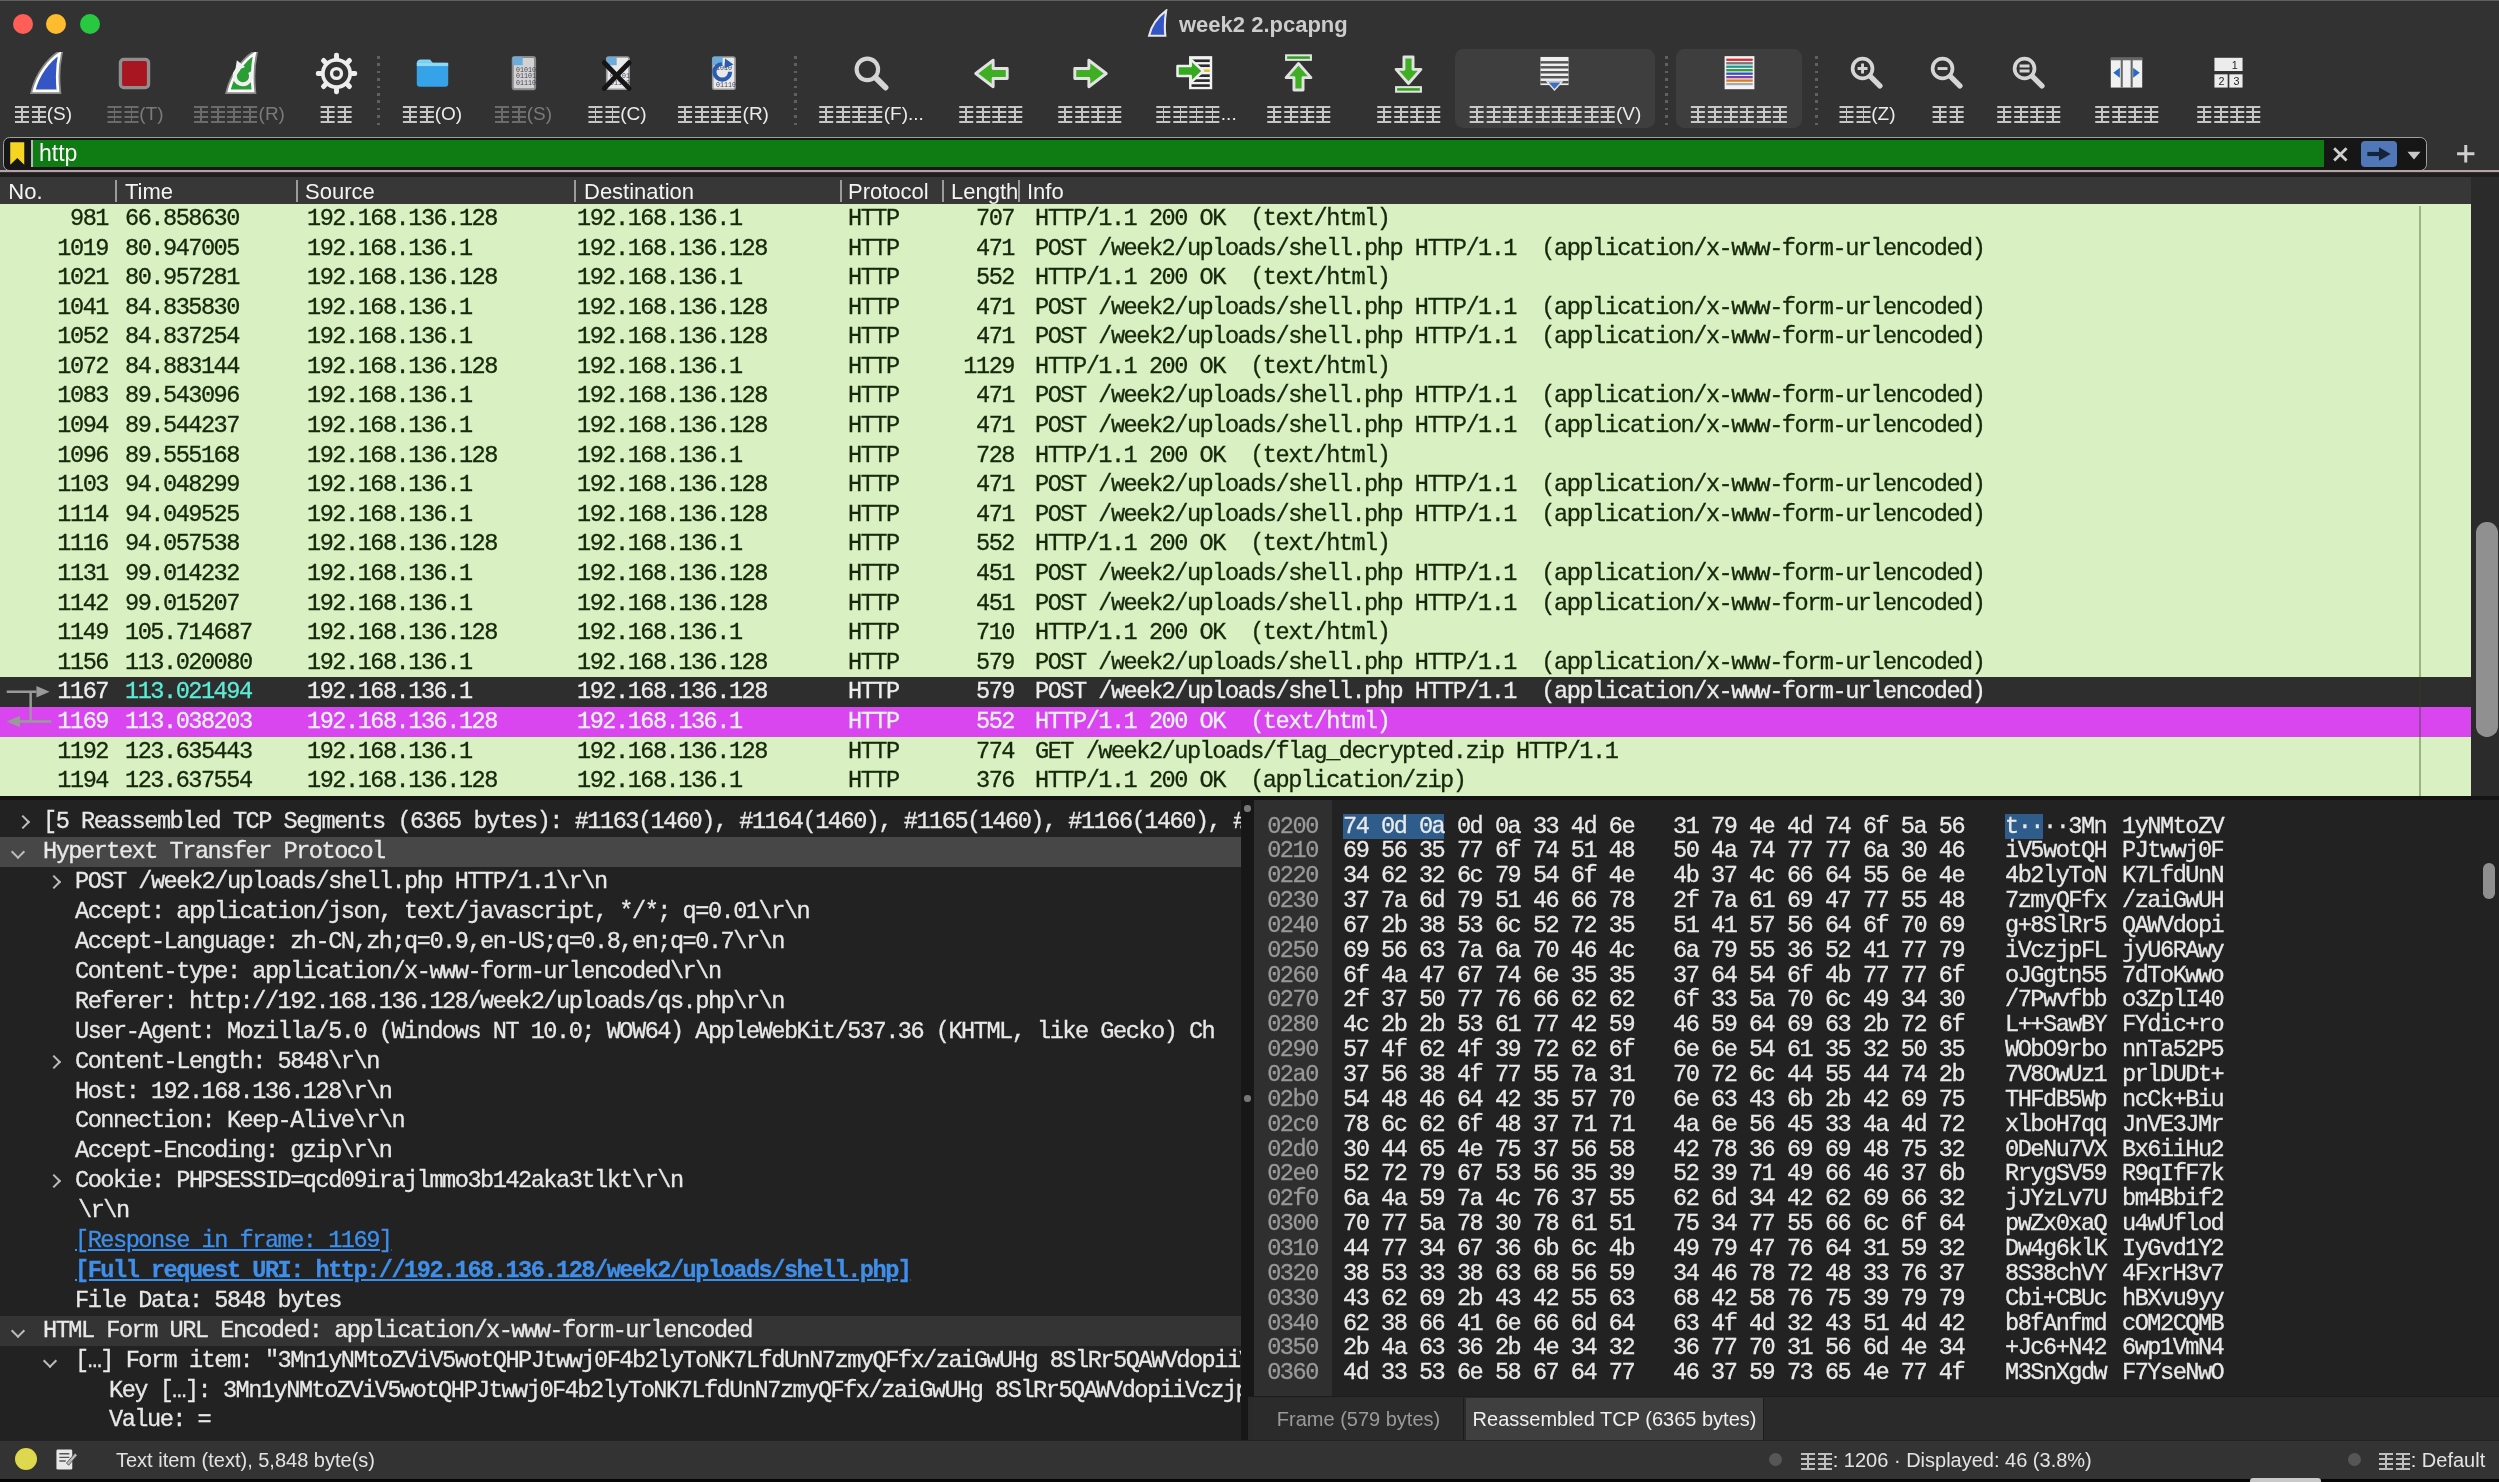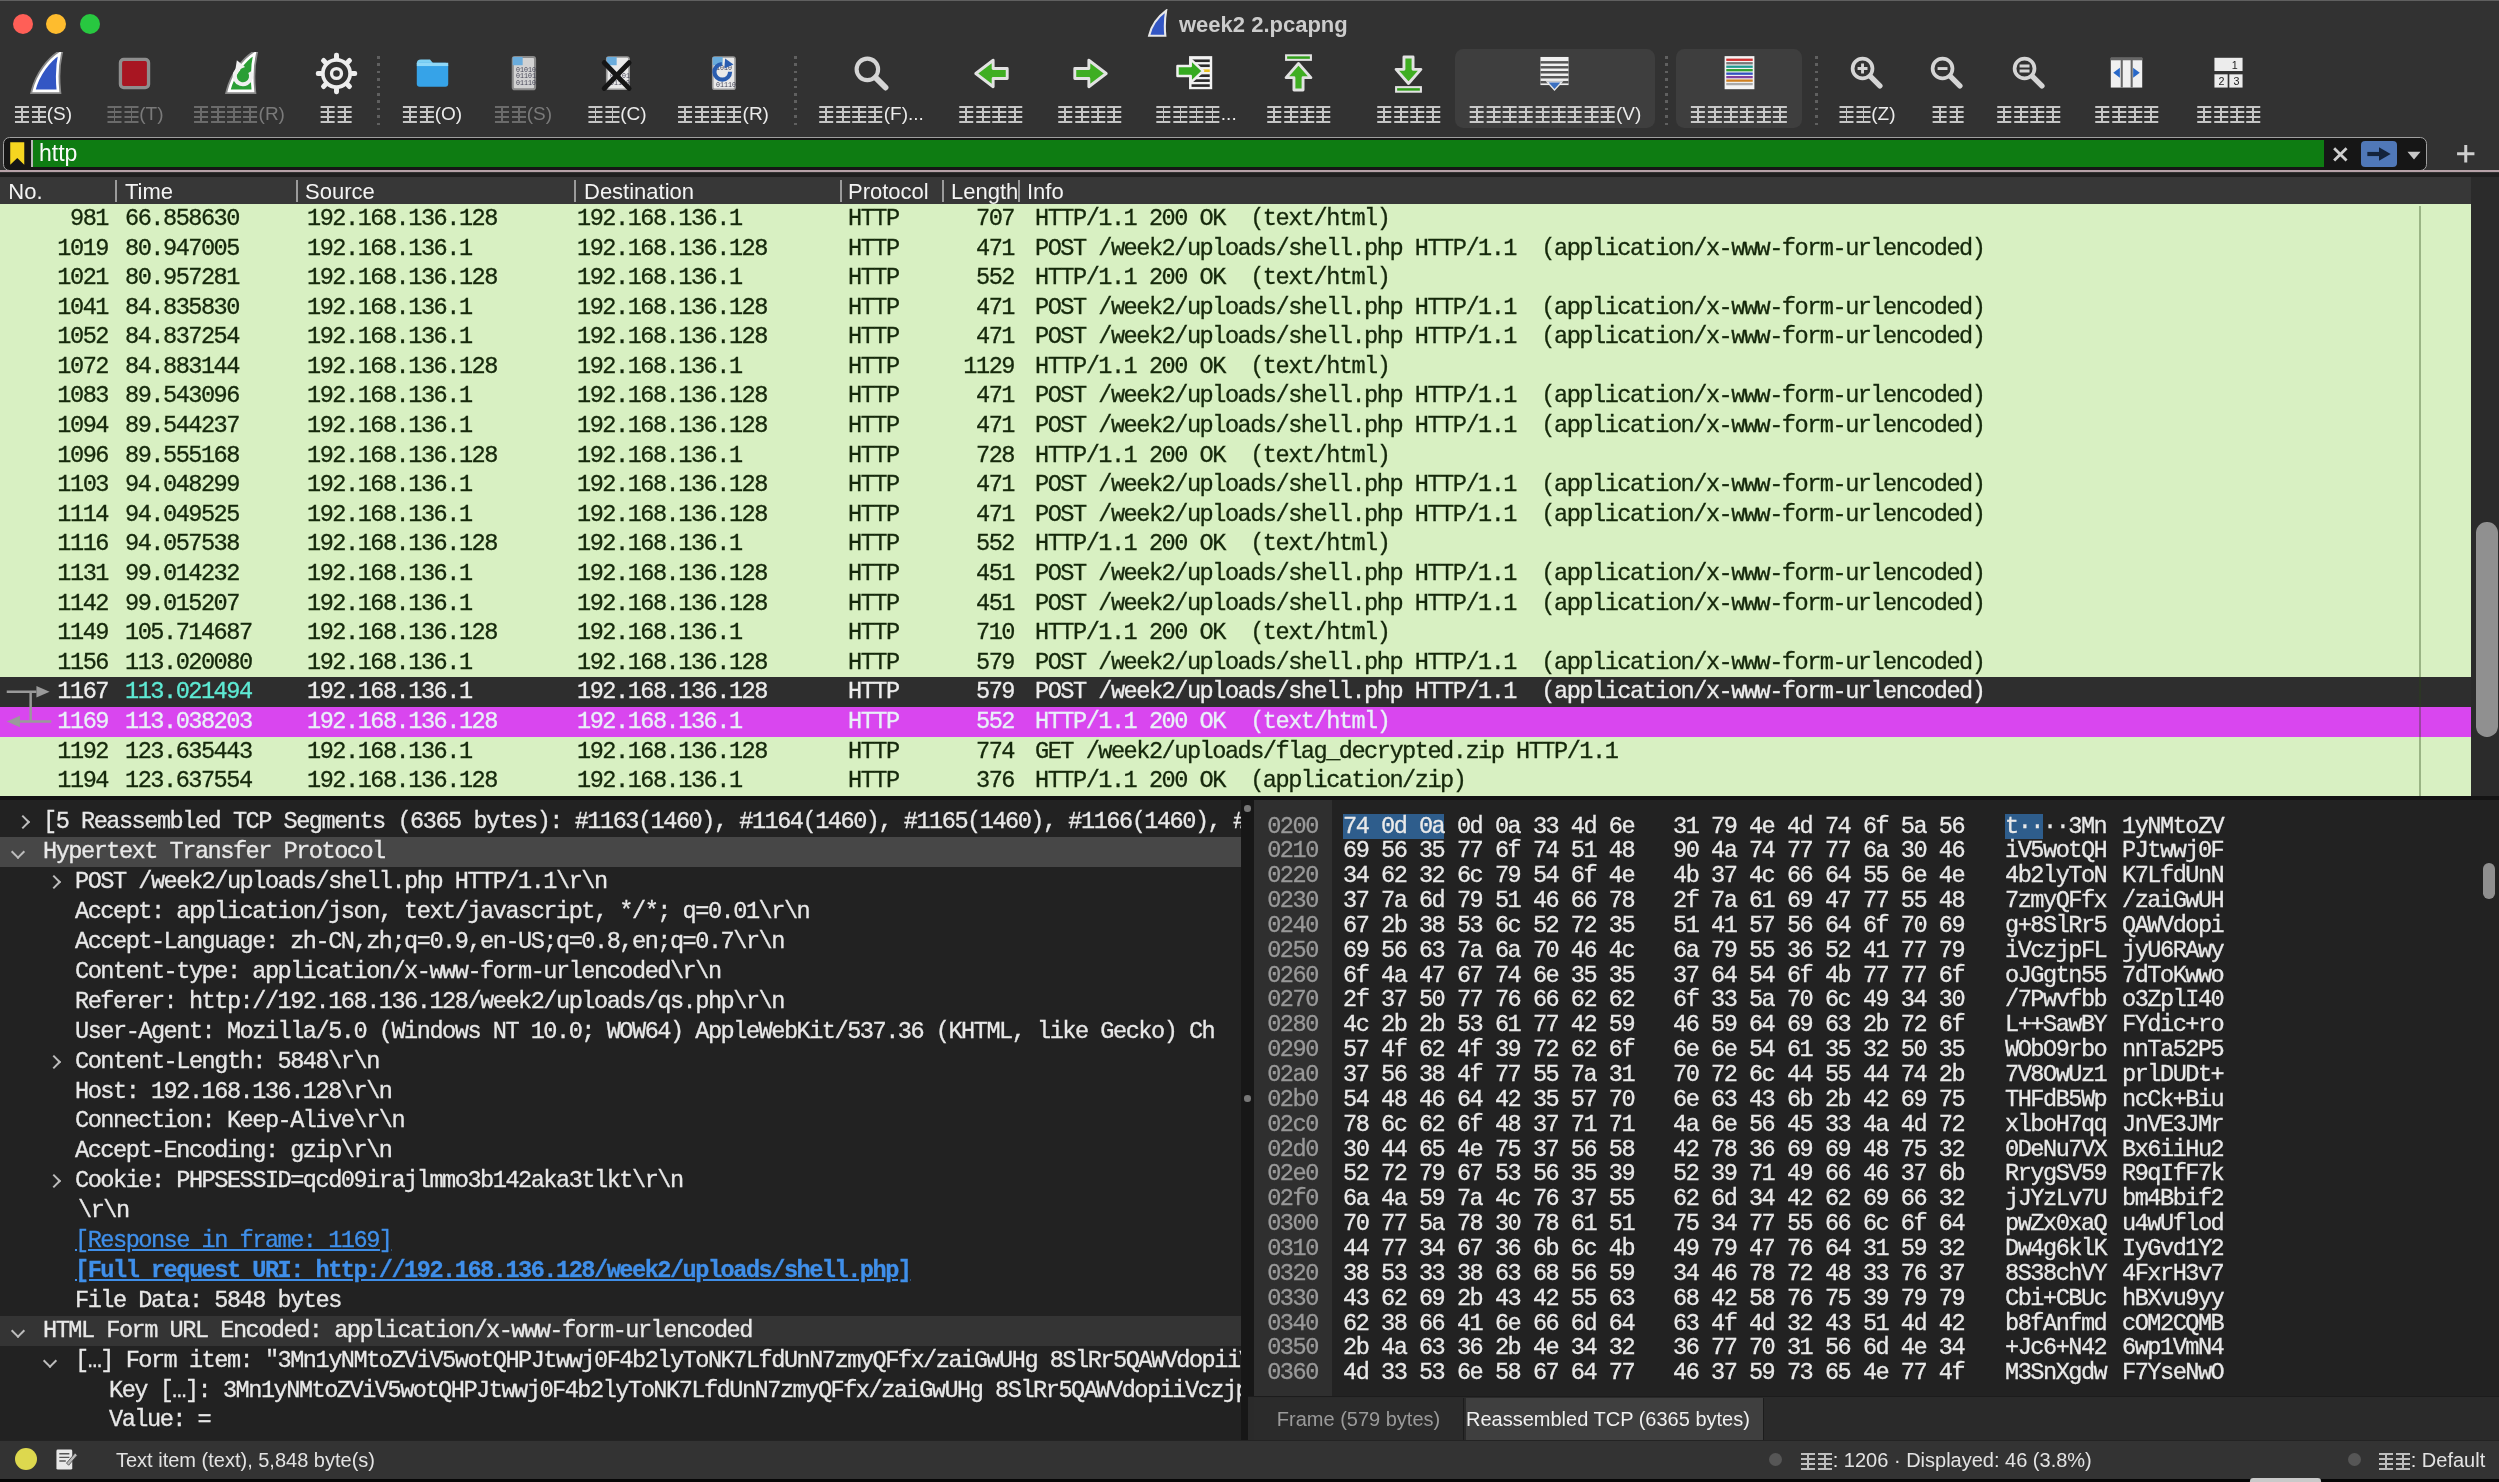--- a/index.html
+++ b/index.html
@@ -506,21 +506,21 @@
 <div class="hrow" style="top:813px">
       <span class="off">0200</span>
       <span class="g1"><span class="hl">74 0d 0a</span> 0d 0a 33 4d 6e</span>
       <span class="g2">31 79 4e 4d 74 6f 5a 56</span>
       <span class="a1"><span class="hl">t··</span>··3Mn</span>
       <span class="a2">1yNMtoZV</span>
     </div>
 <div class="hrow" style="top:837px">
       <span class="off">0210</span>
       <span class="g1">69 56 35 77 6f 74 51 48</span>
-      <span class="g2">90 4a 74 77 77 6a 30 46</span>
+      <span class="g2">50 4a 74 77 77 6a 30 46</span>
       <span class="a1">iV5wotQH</span>
       <span class="a2">PJtwwj0F</span>
     </div>
 <div class="hrow" style="top:862px">
       <span class="off">0220</span>
       <span class="g1">34 62 32 6c 79 54 6f 4e</span>
       <span class="g2">4b 37 4c 66 64 55 6e 4e</span>
       <span class="a1">4b2lyToN</span>
       <span class="a2">K7LfdUnN</span>
     </div>
@@ -660,21 +660,21 @@
 <div class="hrow" style="top:1359px">
       <span class="off">0360</span>
       <span class="g1">4d 33 53 6e 58 67 64 77</span>
       <span class="g2">46 37 59 73 65 4e 77 4f</span>
       <span class="a1">M3SnXgdw</span>
       <span class="a2">F7YseNwO</span>
     </div>
 <div class="abs" style="left:2483px;top:862px;width:12.4px;height:36px;background:#8f8f8f;border-radius:5.8px"></div>
 <div class="abs" style="left:1248px;top:1395px;width:1251px;height:44px;background:#2a2a2a;border-top:1.7px solid #1c1c1c"></div>
 <div class="abs" style="left:1254px;top:1397px;width:210px;height:42px;background:#2b2b2b;border-right:1.7px solid #1c1c1c;color:#9a9a9a;font-size:20px;text-align:center;line-height:42px;white-space:nowrap">Frame (579 bytes)</div>
-<div class="abs" style="left:1466px;top:1397px;width:298px;height:42px;background:#3f3f3f;border-right:1.7px solid #1c1c1c;color:#f0f0f0;font-size:20px;text-align:left;line-height:42px;white-space:nowrap">Reassembled TCP (6365 bytes)</div>
+<div class="abs" style="left:1466px;top:1397px;width:298px;height:42px;background:#3f3f3f;border-right:1.7px solid #1c1c1c;color:#f0f0f0;font-size:20px;text-align:center;line-height:42px;white-space:nowrap">Reassembled TCP (6365 bytes)</div>
 <div class="abs" style="left:0;top:1439px;width:2500px;height:39px;background:#333333;border-top:1.7px solid #232323"></div>
 <div class="abs" style="left:15px;top:1447px;width:22px;height:22px;border-radius:50%;background:#ddd84e"></div>
 <svg class="abs" style="left:55px;top:1446px" width="23" height="25" viewBox="0 0 32 34">
       <rect x="2" y="3" width="22" height="28" rx="2" fill="#e8e8e8"></rect>
       <path d="M6 9 h14 M6 14 h14 M6 19 h9" stroke="#555" stroke-width="2"></path>
       <path d="M16 22 L28 8 L31 11 L19 25 z" fill="#bbb" stroke="#333" stroke-width="1"></path>
     </svg>
 <div class="abs" style="left:116px;top:1447px;height:25px;line-height:25px;font-size:20px;color:#e3e3e3">Text item (text), 5,848 byte(s)</div>
 <div class="abs" style="left:1769px;top:1452px;width:13.2px;height:13.2px;border-radius:50%;background:#565656"></div>
 <div class="abs" style="left:1800px;top:1447px;height:25px;line-height:25px;font-size:20px;color:#e3e3e3"><span class="cj"></span><span class="cj"></span>: 1206 · Displayed: 46 (3.8%)</div>

